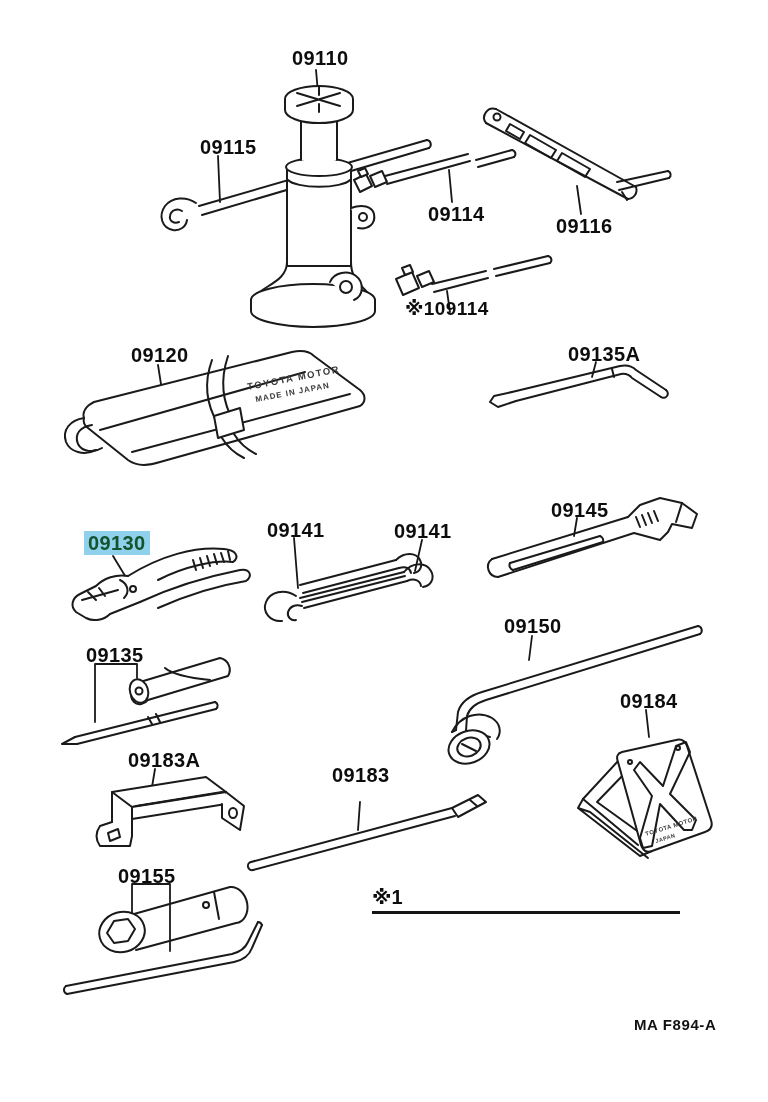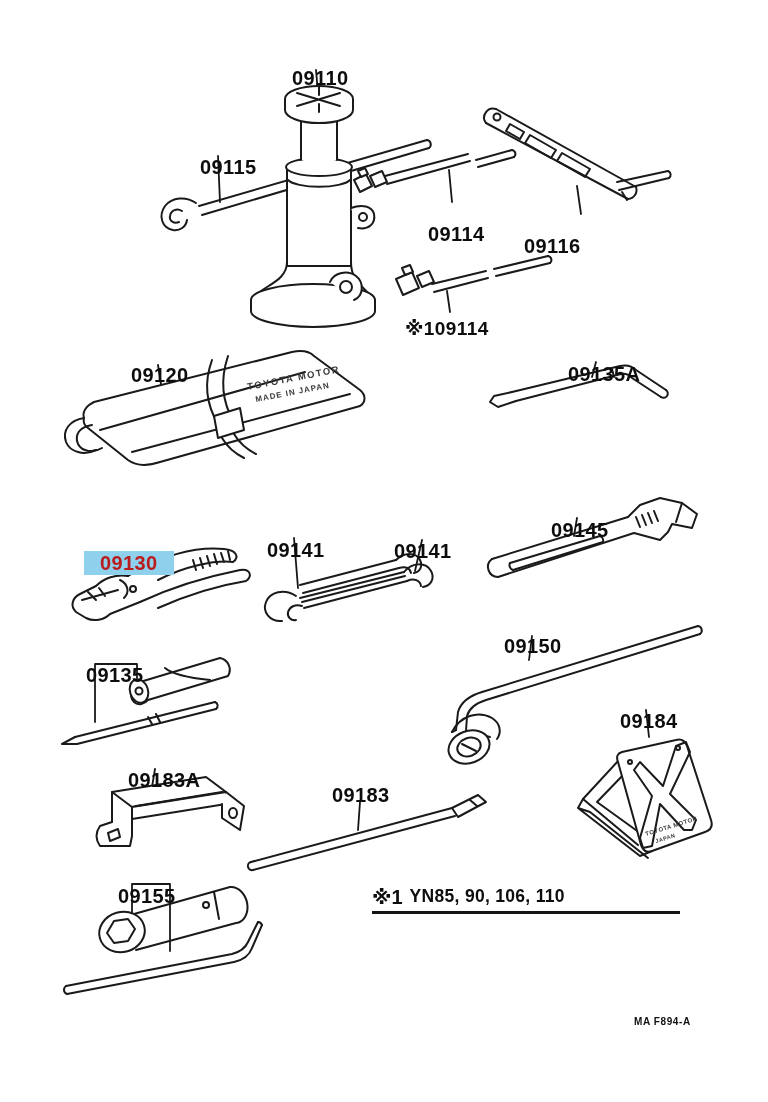--- a/index.html
+++ b/index.html
@@ -3,34 +3,34 @@
 <meta charset="utf-8">
 <style>
   html,body{margin:0;padding:0;background:#fff;}
   .canvas{
     position:relative;width:768px;height:1102px;background:#ffffff;overflow:hidden;
     font-family:"Liberation Sans","DejaVu Sans",sans-serif;
   }
   .art{position:absolute;left:0;top:0;}
   .part-label{
     position:absolute;font-weight:bold;font-size:20px;letter-spacing:.4px;
-    color:#0d0d0d;white-space:nowrap;line-height:1;cursor:pointer;margin-top:20px;
+    color:#0d0d0d;white-space:nowrap;line-height:1;cursor:pointer;
   }
   .part-label.small{font-size:19px;}
-  .part-label.hl{background:#8fd1ec;color:#b91c1c;padding:2px 16px;}
+  .part-label.hl{background:#8fd1ec;color:#14532d;padding:2px 4px;}
   .note{
     position:absolute;left:372px;top:887px;width:308px;
     display:flex;align-items:flex-start;gap:7px;
     border-bottom:3px solid #141414;padding-bottom:4px;
     font-weight:bold;color:#0d0d0d;
   }
   .note .ref{font-size:20px;line-height:1;}
   .note .lines{font-size:17.5px;line-height:1.12;letter-spacing:.3px;}
   .doc-code{
-    position:absolute;left:634px;top:1016px;font-weight:bold;font-size:10px;
+    position:absolute;left:634px;top:1016px;font-weight:bold;font-size:15px;
     letter-spacing:.6px;color:#111;
   }
 </style>
 </head>
 <body>
 
 <div class="canvas">
 
   <svg class="art" width="768" height="1102" viewBox="0 0 768 1102" fill="none" stroke="#1a1a1a" stroke-width="2" stroke-linecap="round" stroke-linejoin="round">
 
@@ -223,37 +223,36 @@
       <path d="M135,929 L128,941 L114,943 L107,933 L114,921 L128,919 Z"></path>
       <path d="M214,892 L219,919"></path>
       <circle cx="206" cy="905" r="3"></circle>
       <path d="M132,884 L170,884 M132,884 L132,913 M170,884 L170,951" stroke-width="1.8"></path>
     </g>
   </svg>
 
   <span class="part-label" style="left:292px;top:48px">09110</span>
   <span class="part-label" style="left:200px;top:137px">09115</span>
   <span class="part-label" style="left:428px;top:204px">09114</span>
-  <span class="part-label" style="left:524px;top:216px">09116</span>
+  <span class="part-label" style="left:556px;top:216px">09116</span>
   <span class="part-label small" style="left:405px;top:299px">※109114</span>
   <span class="part-label" style="left:131px;top:345px">09120</span>
   <span class="part-label" style="left:568px;top:344px">09135A</span>
   <span class="part-label hl" style="left:84px;top:531px">09130</span>
   <span class="part-label" style="left:267px;top:520px">09141</span>
   <span class="part-label" style="left:394px;top:521px">09141</span>
   <span class="part-label" style="left:551px;top:500px">09145</span>
   <span class="part-label" style="left:86px;top:645px">09135</span>
   <span class="part-label" style="left:504px;top:616px">09150</span>
   <span class="part-label" style="left:620px;top:691px">09184</span>
   <span class="part-label" style="left:128px;top:750px">09183A</span>
   <span class="part-label" style="left:332px;top:765px">09183</span>
   <span class="part-label" style="left:118px;top:866px">09155</span>
 
   <div class="note">
     <span class="ref">※1</span>
     <div class="lines">
-      <div>YN85, 90, 106, 110</div>
     </div>
   </div>
 
   <div class="doc-code">MA F894-A</div>
 
 </div>
 
 </body></html>

